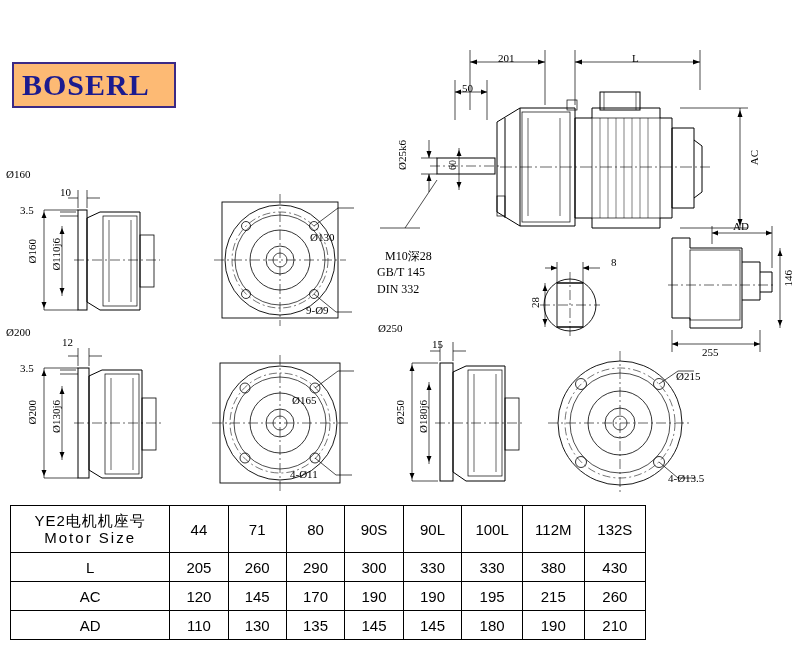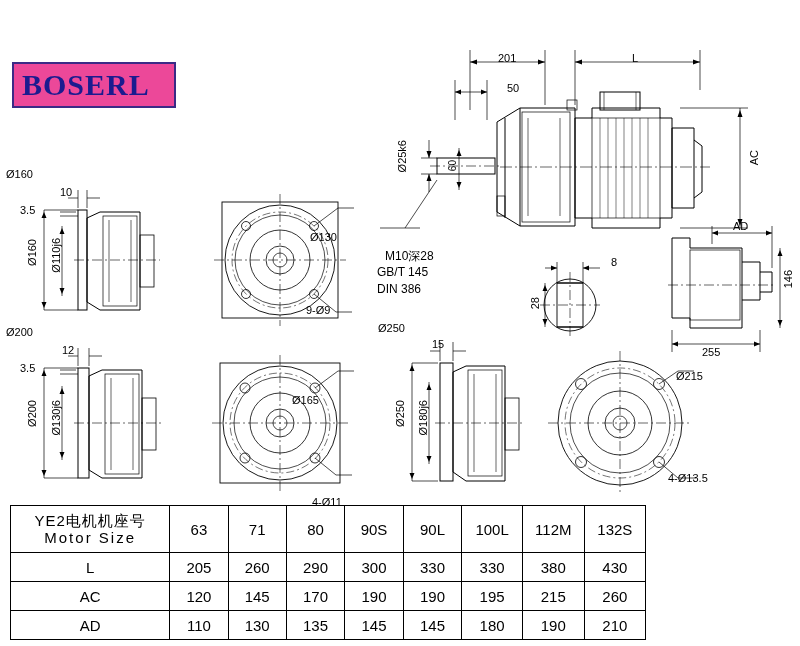--- a/index.html
+++ b/index.html
@@ -20,31 +20,31 @@
     font-family:"Liberation Serif", serif;
     letter-spacing:0px;
     white-space:nowrap;
   }
 
   
   .logo-box{
     position:absolute;left:12px;top:62px;
     width:160px;height:42px;
     border:2px solid #3b2a86;
-    background:#ec4899;
+    background:#fdba74;
   }
   .logo-text{
     position:absolute;left:8px;top:4px;
     font-family:"Liberation Serif", serif;
     font-size:30px;font-weight:bold;
     color:#1b1b8f;letter-spacing:1px;
   }
 
   
-  .lbl{position:absolute;font-size:11px;font-family:Liberation Sans, sans-serif;white-space:nowrap;}
+  .lbl{position:absolute;font-size:11px;font-family:Liberation Serif, serif;white-space:nowrap;}
   .vert{writing-mode:vertical-rl;transform:rotate(180deg);}
 
   svg{position:absolute;left:0;top:0;overflow:visible;}
 
   
   .tbl{
     position:absolute;left:10px;top:505px;
     border-collapse:collapse;
     width:636px;
   }
@@ -351,67 +351,67 @@
         <line x1="58" y1="-52" x2="74" y2="-52" stroke-width="0.7"></line>
         <line x1="39" y1="39" x2="58" y2="55" stroke-width="0.7"></line>
         <line x1="58" y1="55" x2="76" y2="55" stroke-width="0.7"></line>
       </g>
 
     </g>
   </svg>
 
   <div class="lbl" style="left:498px;top:52px;">201</div>
   <div class="lbl" style="left:632px;top:52px;">L</div>
-  <div class="lbl" style="left:462px;top:82px;margin-left:45px;">50</div>
+  <div class="lbl" style="left:462px;top:82px;">50</div>
   <div class="lbl vert" style="left:396px;top:140px;">Ø25k6</div>
   <div class="lbl vert" style="left:447px;top:160px;font-size:10px;">60</div>
   <div class="lbl vert" style="left:748px;top:150px;">AC</div>
 
   <div class="lbl" style="left:385px;top:248px;font-size:12px;">M10深28</div>
   <div class="lbl" style="left:377px;top:265px;font-size:12px;">GB/T 145</div>
-  <div class="lbl" style="left:377px;top:282px;font-size:12px;">DIN 386</div>
+  <div class="lbl" style="left:377px;top:282px;font-size:12px;">DIN 332</div>
 
   <div class="lbl" style="left:611px;top:256px;">8</div>
   <div class="lbl vert" style="left:529px;top:297px;">28</div>
 
   <div class="lbl" style="left:733px;top:220px;">AD</div>
   <div class="lbl vert" style="left:782px;top:270px;">146</div>
   <div class="lbl" style="left:702px;top:346px;">255</div>
 
   <div class="lbl" style="left:6px;top:168px;">Ø160</div>
   <div class="lbl" style="left:60px;top:186px;">10</div>
   <div class="lbl" style="left:20px;top:204px;">3.5</div>
   <div class="lbl vert" style="left:26px;top:239px;">Ø160</div>
   <div class="lbl vert" style="left:50px;top:238px;">Ø110j6</div>
   <div class="lbl" style="left:310px;top:231px;text-align:center;">Ø130</div>
   <div class="lbl" style="left:306px;top:304px;">9-Ø9</div>
 
   <div class="lbl" style="left:6px;top:326px;">Ø200</div>
-  <div class="lbl" style="left:62px;top:344px;text-align:center;">12</div>
+  <div class="lbl" style="left:62px;top:336px;text-align:center;">12</div>
   <div class="lbl" style="left:20px;top:362px;">3.5</div>
   <div class="lbl vert" style="left:26px;top:400px;">Ø200</div>
   <div class="lbl vert" style="left:50px;top:400px;">Ø130j6</div>
   <div class="lbl" style="left:292px;top:394px;">Ø165</div>
-  <div class="lbl" style="left:312px;top:468px;margin-top:28px;">4-Ø11</div>
+  <div class="lbl" style="left:290px;top:468px;">4-Ø11</div>
 
   <div class="lbl" style="left:378px;top:322px;">Ø250</div>
   <div class="lbl" style="left:432px;top:338px;text-align:center;">15</div>
   <div class="lbl vert" style="left:394px;top:400px;">Ø250</div>
   <div class="lbl vert" style="left:417px;top:400px;">Ø180j6</div>
   <div class="lbl" style="left:676px;top:370px;">Ø215</div>
   <div class="lbl" style="left:668px;top:472px;text-align:right;">4-Ø13.5</div>
 
   <table class="tbl">
     <tbody id="table-body">
         <tr>
           <td class="rowlabel head2" style="height: 46px;">
             <span class="l1">YE2电机机座号</span>
             <span class="l2">Motor Size</span>
           </td>
-          <td class="cell">63</td>
+          <td class="cell">44</td>
           <td class="cell">71</td>
           <td class="cell">80</td>
           <td class="cell">90S</td>
           <td class="cell">90L</td>
           <td class="cell">100L</td>
           <td class="cell">112M</td>
           <td class="cell">132S</td>
         </tr>
         <tr>
           <td class="rowlabel">L</td>

